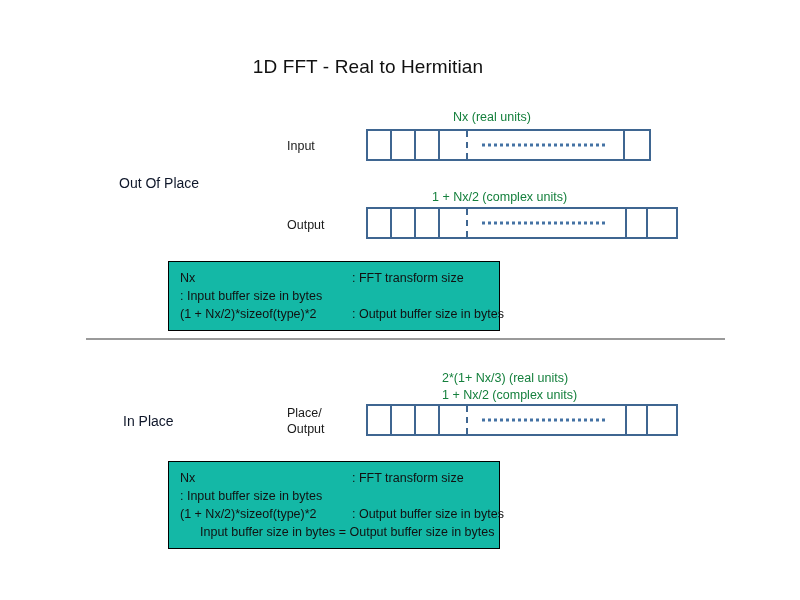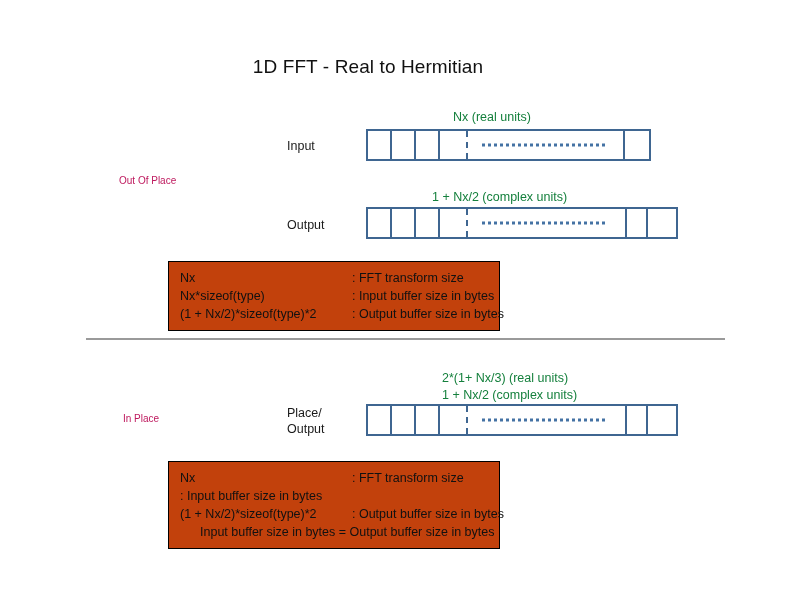--- a/index.html
+++ b/index.html
@@ -24,22 +24,22 @@
     width: 736px;
     text-align: center;
     font-size: 19px;
     letter-spacing: 0.1px;
     color: #111111;
   }
 
   
   .section-label {
     position: absolute;
-    font-size: 10px;
-    color: #be185d;
+    font-size: 14px;
+    color: #0f172a;
   }
   #section-label-oop { left: 119px; top: 175px; }
   #section-label-ip  { left: 123px; top: 413px; }
 
   
   .port-label {
     position: absolute;
     font-size: 12.5px;
     color: #1a1a1a;
     text-align: left;
@@ -110,21 +110,21 @@
     width: 639px;
     height: 2px;
     background: #9a9a9a;
   }
 
   
   .legend-box {
     position: absolute;
     box-sizing: border-box;
     border: 1.5px solid #000000;
-    background: #c2410c;
+    background: #14b8a6;
     padding: 7px 10px 7px 11px;
   }
   #legend-oop { left: 168px; top: 261px; width: 332px; }
   #legend-ip  { left: 168px; top: 461px; width: 332px; }
 
   .legend-row {
     display: flex;
     font-size: 12.5px;
     line-height: 18px;
     color: #111111;
@@ -178,21 +178,20 @@
   <div class="bar-cell" style="flex-basis:21px"></div>
   <div class="bar-cell no-edge" style="flex-basis:28px"></div>
 </div>
 
 <div class="legend-box" id="legend-oop">
   <div class="legend-row">
     <span class="legend-term">Nx</span>
     <span class="legend-desc">: FFT transform size</span>
   </div>
   <div class="legend-row">
-    <span class="legend-term">Nx*sizeof(type)</span>
     <span class="legend-desc">: Input buffer size in bytes</span>
   </div>
   <div class="legend-row">
     <span class="legend-term">(1 + Nx/2)*sizeof(type)*2</span>
     <span class="legend-desc">: Output buffer size in bytes</span>
   </div>
 </div>
 
 <div id="section-divider"></div>
 

